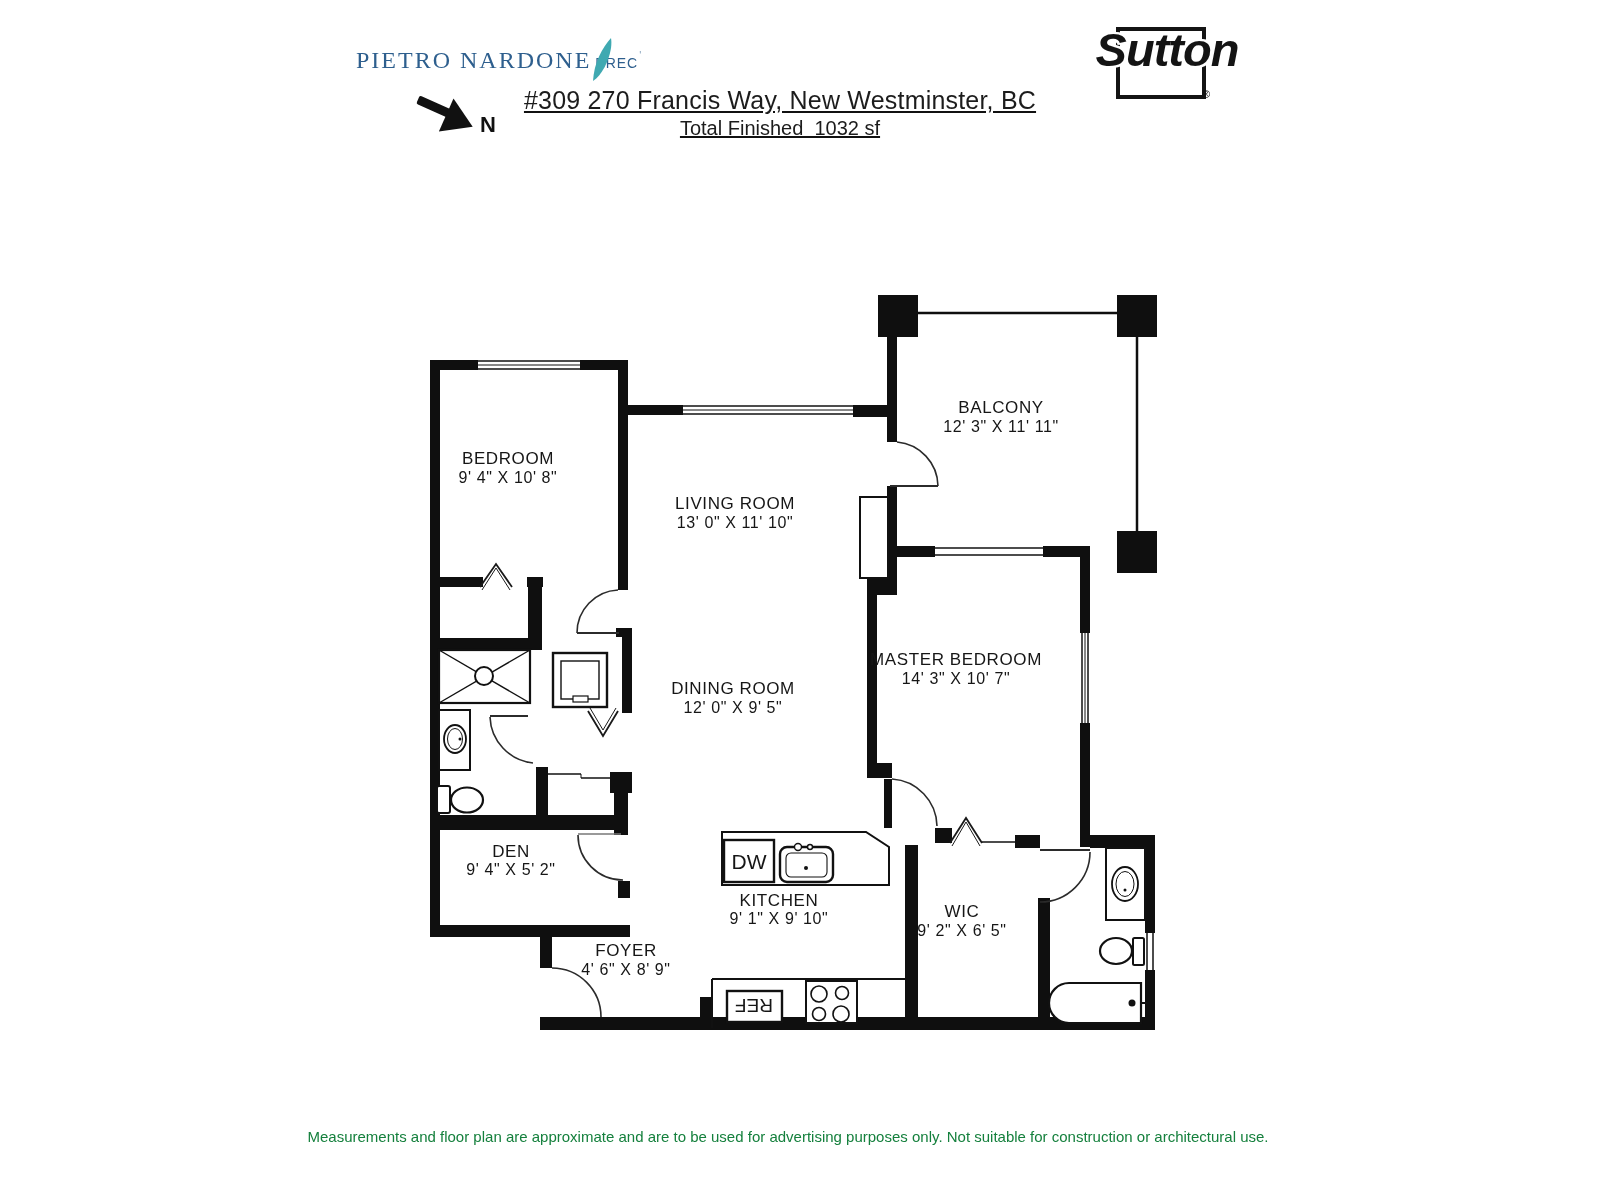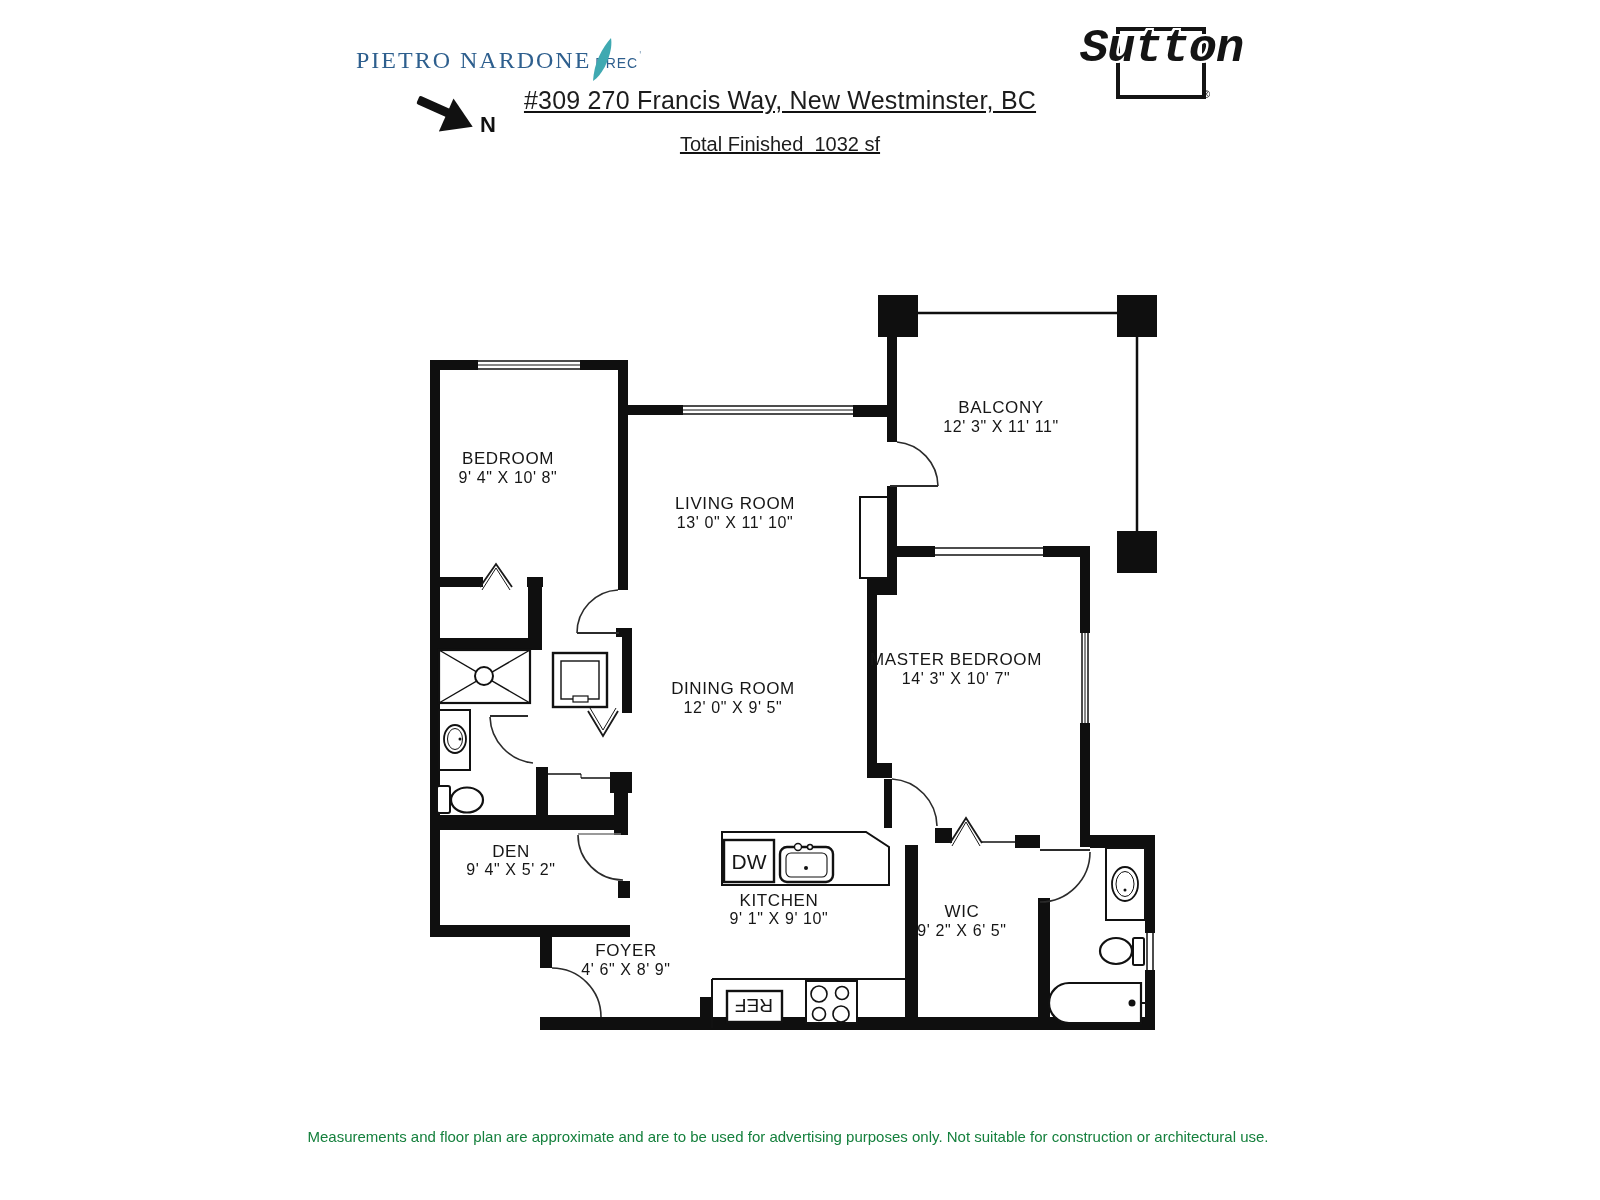--- a/index.html
+++ b/index.html
@@ -10,27 +10,27 @@
   
   .agent-logo{position:absolute;left:356px;top:46px;white-space:nowrap;
 formal    font-family:"Liberation Serif",serif;font-size:24px;letter-spacing:2px;font-weight:400;}
   .agent-name{font-family:"Liberation Serif",serif;}
   .agent-designation{font-size:14px;letter-spacing:1px;margin-left:4px;}
   .agent-tick{font-size:11px;vertical-align:9px;color:#8aa5bd;margin-left:1px;}
   .sail{position:absolute;left:590px;top:36px;}
 
   .address-block{position:absolute;left:380px;top:86px;width:800px;text-align:center;text-decoration:underline;}
   .address-line{font-size:25px;letter-spacing:.2px;color:#1c1c1c;}
-  .total-line{font-size:20px;margin-top:18px;color:#1c1c1c;white-space:pre;}
+  .total-line{font-size:20px;margin-top:2px;color:#1c1c1c;white-space:pre;}
 
   
   .sutton{position:absolute;left:1076px;top:16px;width:150px;height:88px;}
   .sutton-box{position:absolute;left:40px;top:11px;width:82px;height:64px;border:4px solid #141414;}
-  .sutton-text{position:absolute;left:4px;top:6px;width:150px;text-align:center;
-    font-family:Liberation Mono, monospace;font-style:italic;font-weight:bold;font-size:47px;
+  .sutton-text{position:absolute;left:16px;top:6px;width:150px;text-align:center;
+    font-family:Liberation Sans, sans-serif;font-style:italic;font-weight:bold;font-size:47px;
     color:#141414;letter-spacing:-1px;
     text-shadow:2px 0 0 #fff,-2px 0 0 #fff,0 2px 0 #fff,0 -2px 0 #fff,
                 2px 2px 0 #fff,-2px -2px 0 #fff,2px -2px 0 #fff,-2px 2px 0 #fff;}
   .sutton-r{position:absolute;left:126px;top:72px;font-size:11px;color:#141414;}
 
   
   .footer{position:absolute;left:0;right:24px;top:1126px;text-align:center;
           font-size:15px;line-height:21px;color:#15803d;}
 
   .plan-svg{position:absolute;left:0;top:0;}

